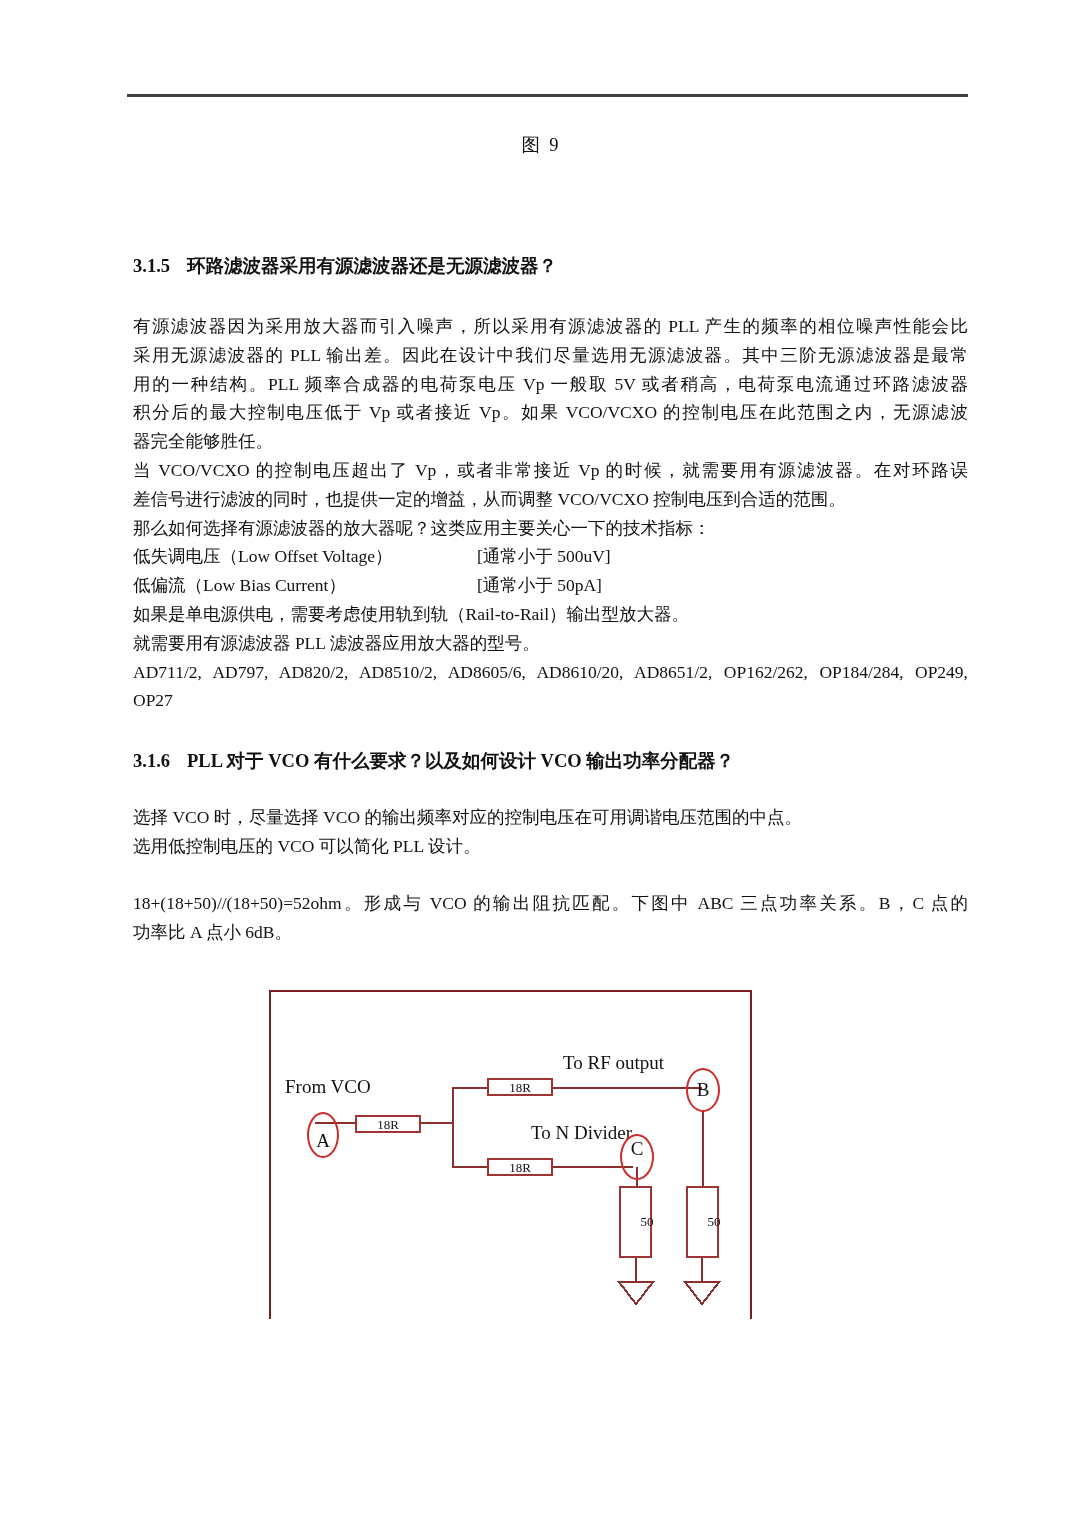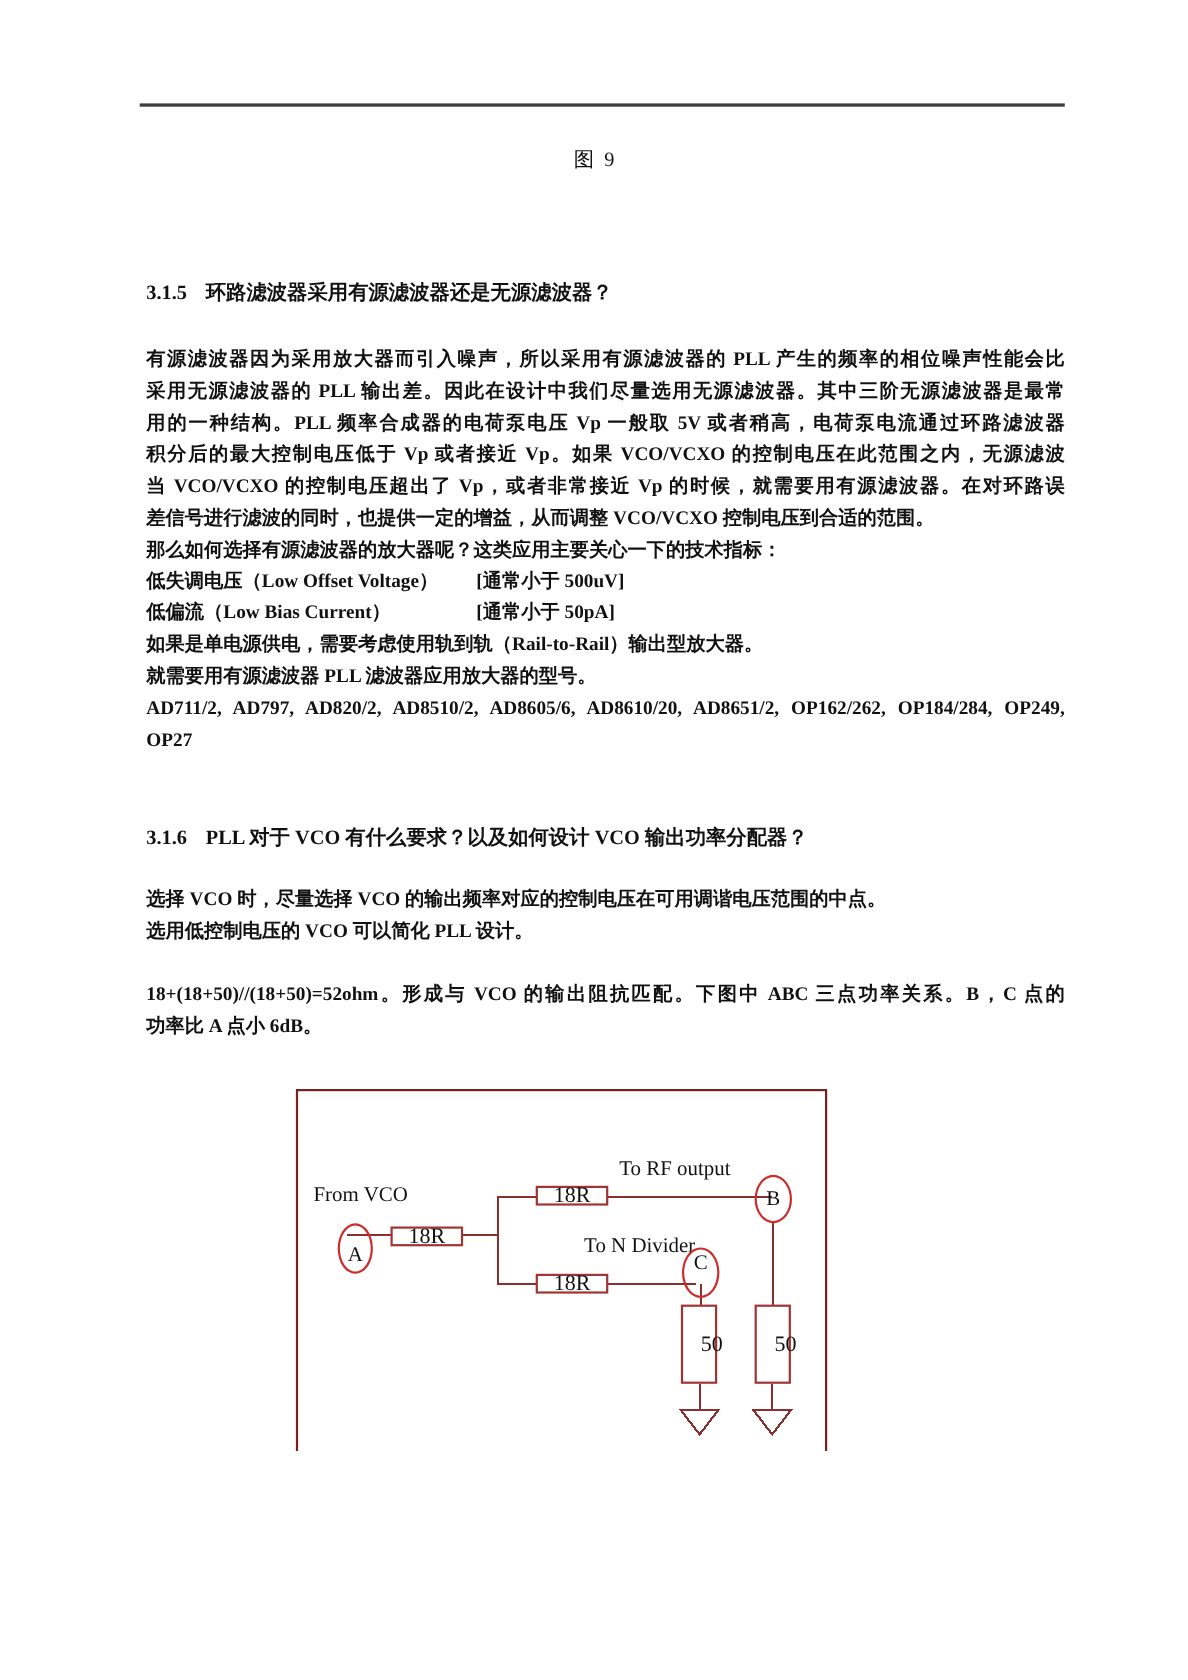--- a/index.html
+++ b/index.html
@@ -9,38 +9,38 @@
     overflow:hidden;
   }
   .rule-top { position:absolute; left:127px; top:94px; width:841px; height:3px; background:#3e3e3e; }
   .fig-caption { position:absolute; left:0; width:1080px; text-align:center; font-size:18.5px; white-space:pre; }
   #fig9-caption { top:132px; }
   #fig10-caption { top:1355px;text-align:right; }
   .heading { position:absolute; left:133px; width:835px; font-weight:bold; font-size:18.5px; }
   #heading-315 { top:253px; }
   #heading-316 { top:748px; }
   .heading .num { display:inline-block; width:54px; }
-  .body-block { position:absolute; left:133px; width:835px; font-size:17.5px; line-height:28.8px;font-weight:bold; }
+  .body-block { position:absolute; left:133px; width:835px; font-size:17.5px; line-height:28.8px; }
   #block-315 { top:312px; }
   #block-316 { top:803px; }
   .line { white-space:normal; }
   .line.just { text-align:justify; text-align-last:justify; }
-  .spec-row { display:flex; }
+  .spec-row { display:flex;gap:44px; }
   .spec-row .lab { width:300px; flex:0 0 300px; }
   .spacer-line { height:28.8px; }
   
   .diagram { position:absolute; left:269px; top:990px; width:483px; height:334px;
              border:2px solid #7a2020; box-sizing:border-box; background:#ffffff; }
   .wires { position:absolute; left:0; top:0; width:479px; height:330px; }
   .dlabel { position:absolute; font-size:19px; color:#111; white-space:pre; }
   #lbl-from-vco { left:14px; top:84px; }
   #lbl-to-rf { left:292px; top:60px; }
   #lbl-to-n { left:260px; top:130px; }
   .resistor { position:absolute; border:2px solid #a03434; box-sizing:border-box;
-              background:transparent; text-align:center; font-size:20px; color:#111; }
+              background:transparent; text-align:center; font-size:13px; color:#111; }
   .resistor.horiz { width:66px; height:18px; line-height:15px; }
   #res-input  { left:84px;  top:123px; }
   #res-top    { left:216px; top:86px; }
   #res-bottom { left:216px; top:166px; }
   .resistor.vert { width:33px; height:72px; display:flex; align-items:center; justify-content:center;padding-left:23px; }
   #load-left  { left:348px; top:194px; }
   #load-right { left:415px; top:194px; }
   .node { position:absolute; border:2px solid #cf2b2b; border-radius:50%; box-sizing:border-box; background:transparent; }
   #node-a { left:36px;  top:120px; width:32px; height:46px; }
   #node-b { left:415px; top:76px;  width:34px; height:44px; }
@@ -65,20 +65,21 @@
 
   <div class="heading" id="heading-315">
     <span class="num">3.1.5</span><span>环路滤波器采用有源滤波器还是无源滤波器？</span>
   </div>
 
   <div class="body-block" id="block-315">
     <div class="line just">有源滤波器因为采用放大器而引入噪声，所以采用有源滤波器的 PLL 产生的频率的相位噪声性能会比</div>
     <div class="line just">采用无源滤波器的 PLL 输出差。因此在设计中我们尽量选用无源滤波器。其中三阶无源滤波器是最常</div>
     <div class="line just">用的一种结构。PLL 频率合成器的电荷泵电压 Vp 一般取 5V 或者稍高，电荷泵电流通过环路滤波器</div>
     <div class="line just">积分后的最大控制电压低于 Vp 或者接近 Vp。如果 VCO/VCXO 的控制电压在此范围之内，无源滤波</div>
+    <div class="line">器完全能够胜任。</div>
     <div class="line just">当 VCO/VCXO 的控制电压超出了 Vp，或者非常接近 Vp 的时候，就需要用有源滤波器。在对环路误</div>
     <div class="line">差信号进行滤波的同时，也提供一定的增益，从而调整 VCO/VCXO 控制电压到合适的范围。</div>
     <div class="line">那么如何选择有源滤波器的放大器呢？这类应用主要关心一下的技术指标：</div>
     <div class="spec-row">
       <span class="lab">低失调电压（Low Offset Voltage）</span>
       <span class="val">[通常小于 500uV]</span>
     </div>
     <div class="spec-row">
       <span class="lab">低偏流（Low Bias Current）</span>
       <span class="val">[通常小于 50pA]</span>

